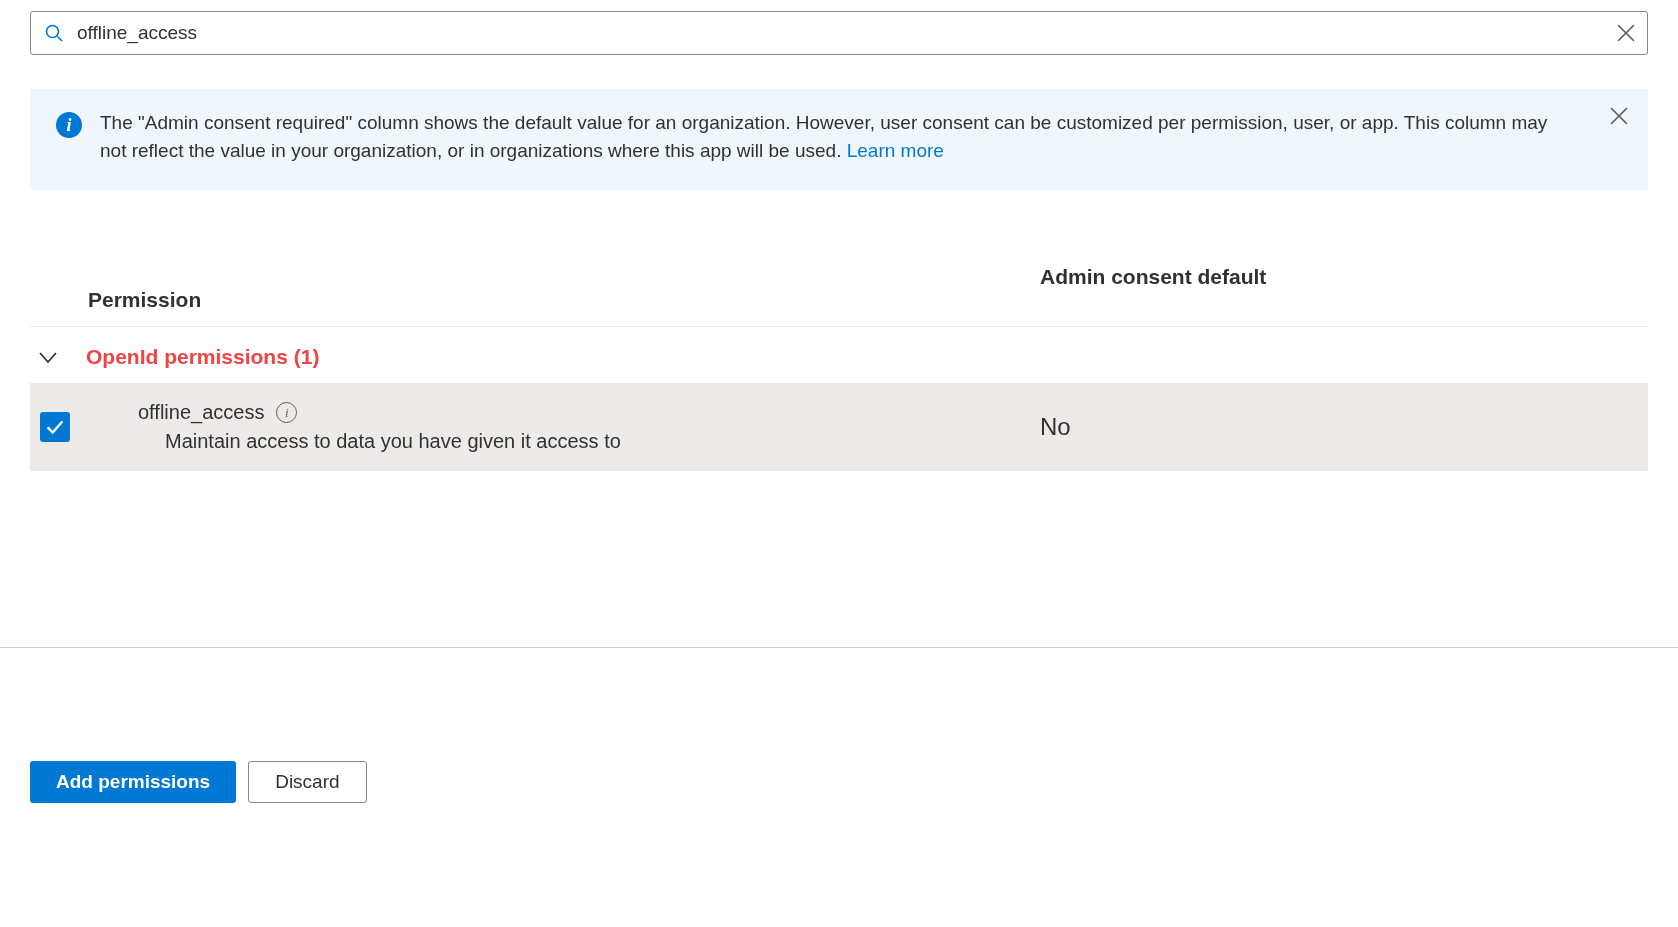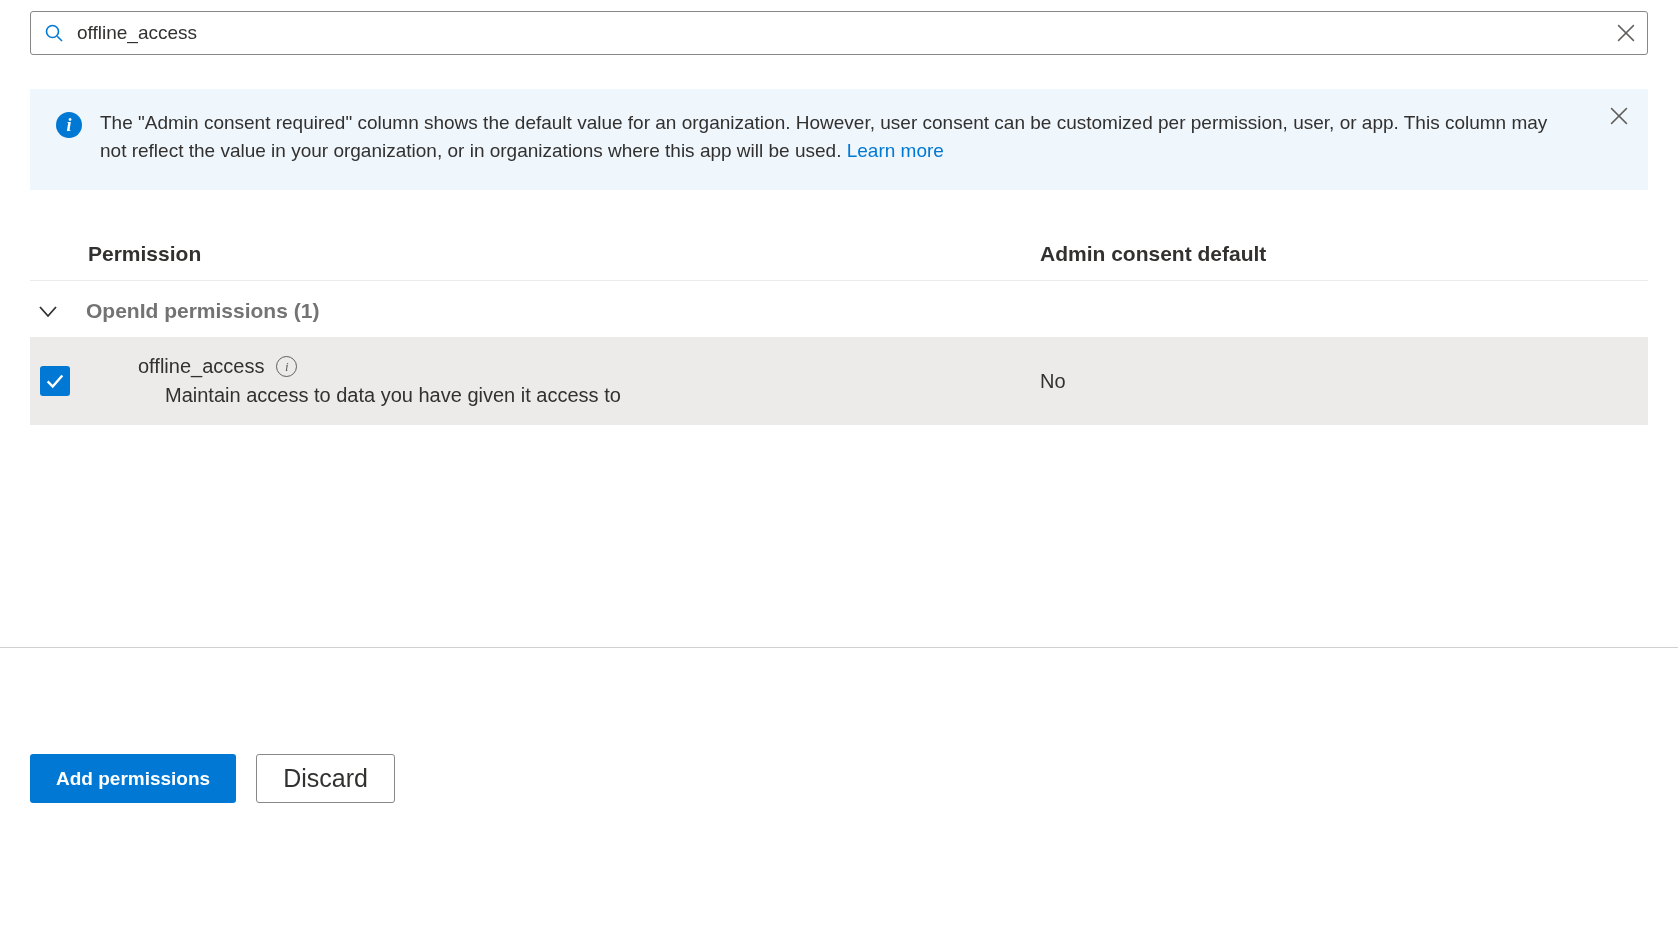--- a/index.html
+++ b/index.html
@@ -109,20 +109,21 @@
       align-items: center;
       padding: 6px 0 14px 0;
       border-bottom: 1px solid #edebe9;
     }
     .header-cell-permission {
       flex: 0 0 1010px;
       font-size: 21px;
       font-weight: 600;
       color: #323130;
       padding-left: 58px;
+      margin-top: 46px;
     }
     .header-cell-consent {
       font-size: 21px;
       font-weight: 600;
       color: #323130;
     }
     .group-row {
       display: flex;
       align-items: center;
       padding: 18px 0 14px 0;
@@ -132,21 +133,21 @@
       width: 24px;
       height: 24px;
       margin-left: 6px;
       margin-right: 26px;
       color: #323130;
       flex-shrink: 0;
     }
     .group-label {
       font-size: 21px;
       font-weight: 600;
-      color: #737373;
+      color: #ef4444;
     }
     .permission-row {
       display: flex;
       align-items: center;
       background: #edebe9;
       padding: 18px 0;
     }
     .checkbox-cell {
       flex: 0 0 90px;
       display: flex;
@@ -191,54 +192,54 @@
       font-family: Georgia, serif;
       color: #605e5c;
       cursor: pointer;
     }
     .perm-desc {
       font-size: 20px;
       color: #323130;
       margin-left: 27px;
     }
     .consent-cell {
-      font-size: 20px;
+      font-size: 24px;
       color: #323130;
     }
     .divider-bottom {
       position: absolute;
       left: 0;
       right: 0;
       top: 647px;
       border-top: 1px solid #d2d0ce;
     }
     .footer-buttons {
       position: absolute;
       left: 30px;
       bottom: 124px;
       display: flex;
-      gap: 20px;
+      gap: 12px;
       justify-content: space-between;
     }
     .btn-primary {
       background: #0078d4;
       color: #ffffff;
       border: none;
       padding: 9px 26px;
       font-size: 19px;
       font-weight: 600;
       border-radius: 3px;
       cursor: pointer;
     }
     .btn-secondary {
       background: #ffffff;
       color: #323130;
       border: 1px solid #8a8886;
       padding: 9px 26px;
-      font-size: 25px;
+      font-size: 19px;
       font-weight: 400;
       border-radius: 3px;
       cursor: pointer;
     }
   </style>
 </head>
 <body>
 
 <div class="container">
 

